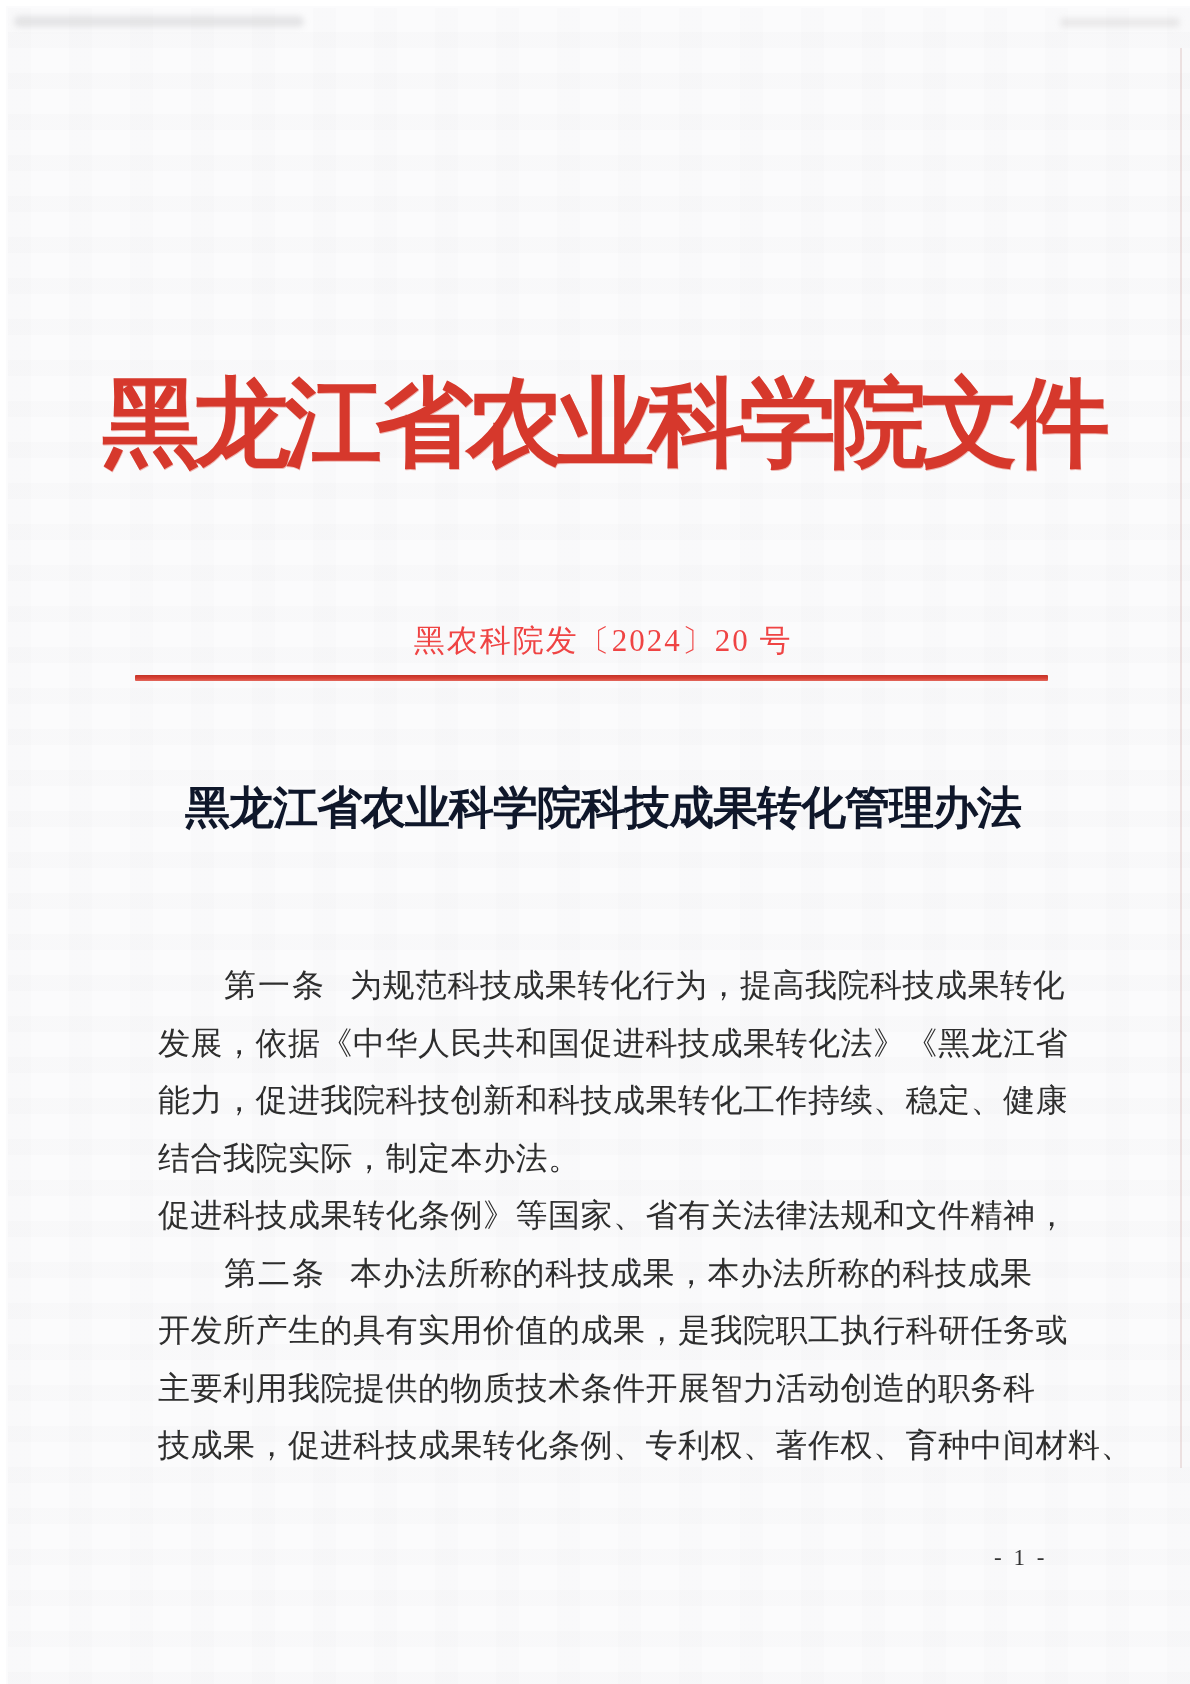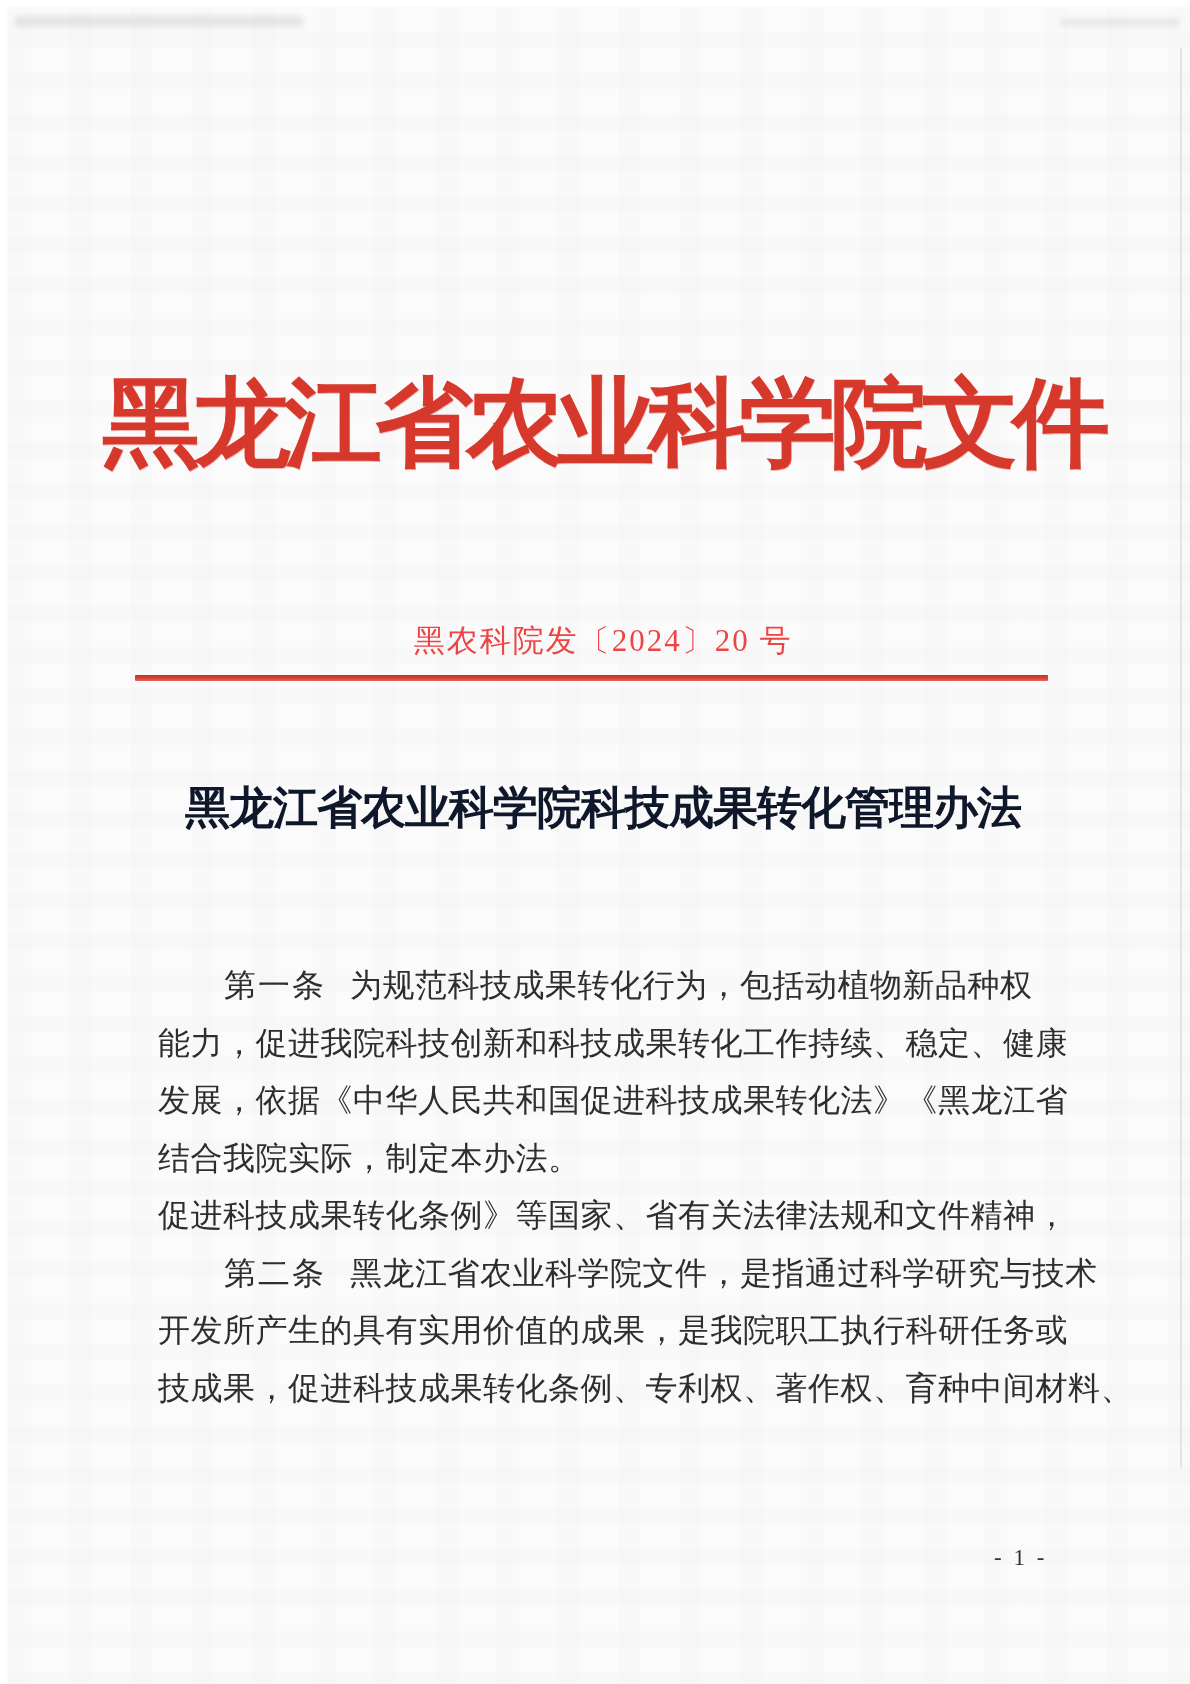--- a/index.html
+++ b/index.html
@@ -108,27 +108,28 @@
 
   <div class="doc-number">黑农科院发〔2024〕20 号</div>
 
   <div class="red-rule"></div>
 
   <div class="doc-title">黑龙江省农业科学院科技成果转化管理办法</div>
 
 
   <div class="body-block">
 
-    <div class="line indent"><span class="art-label">第一条</span><span>为规范科技成果转化行为，包括动植物新品种权</span></div>
+    <div class="line indent"><span class="art-label">第一条</span><span>为规范科技成果转化行为，提高我院科技成果转化</span></div>
+    <div class="line">发展，依据《中华人民共和国促进科技成果转化法》《黑龙江省</div>
     <div class="line">能力，促进我院科技创新和科技成果转化工作持续、稳定、健康</div>
-    <div class="line">发展，依据《中华人民共和国促进科技成果转化法》《黑龙江省</div>
     <div class="line">结合我院实际，制定本办法。</div>
     <div class="line">促进科技成果转化条例》等国家、省有关法律法规和文件精神，</div>
 
-    <div class="line indent"><span class="art-label">第二条</span><span>黑龙江省农业科学院文件，是指通过科学研究与技术</span></div>
+    <div class="line indent"><span class="art-label">第二条</span><span>本办法所称的科技成果，本办法所称的科技成果</span></div>
     <div class="line">开发所产生的具有实用价值的成果，是我院职工执行科研任务或</div>
+    <div class="line">主要利用我院提供的物质技术条件开展智力活动创造的职务科</div>
     <div class="line">技成果，促进科技成果转化条例、专利权、著作权、育种中间材料、</div>
 
   </div>
 
   <div class="page-number">- 1 -</div>
 
 </div>
 
 </body></html>

